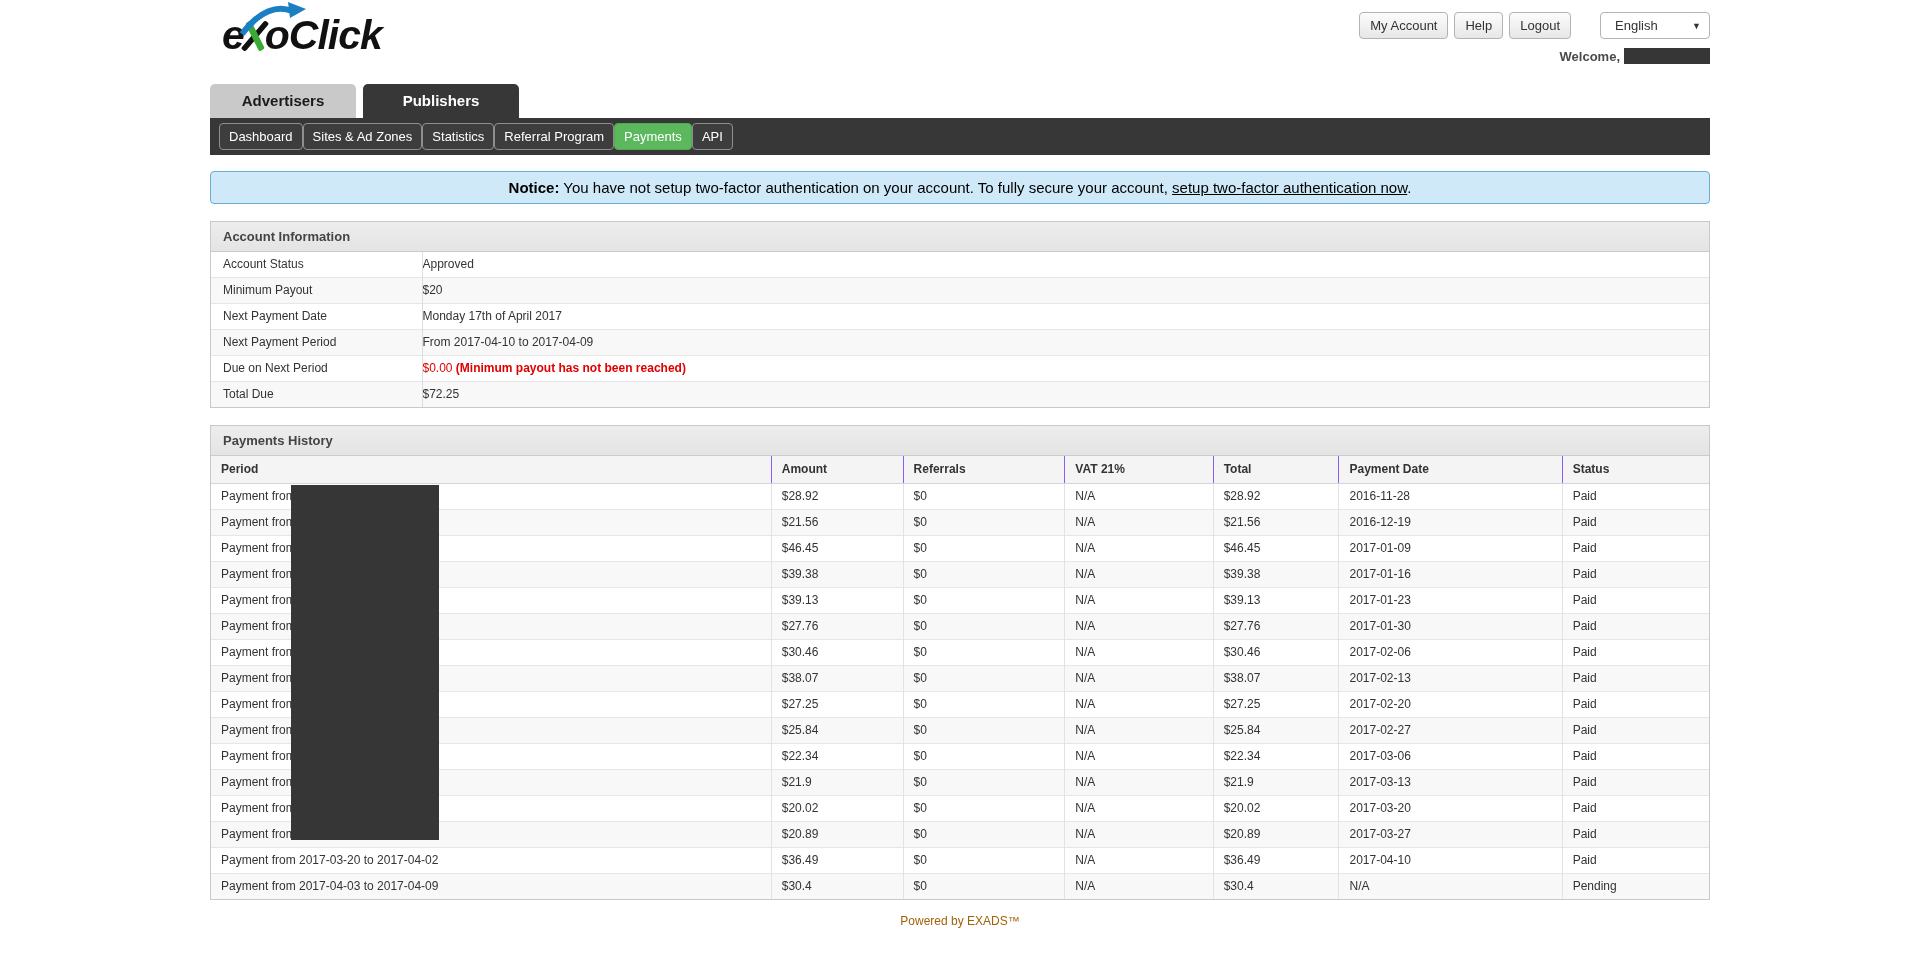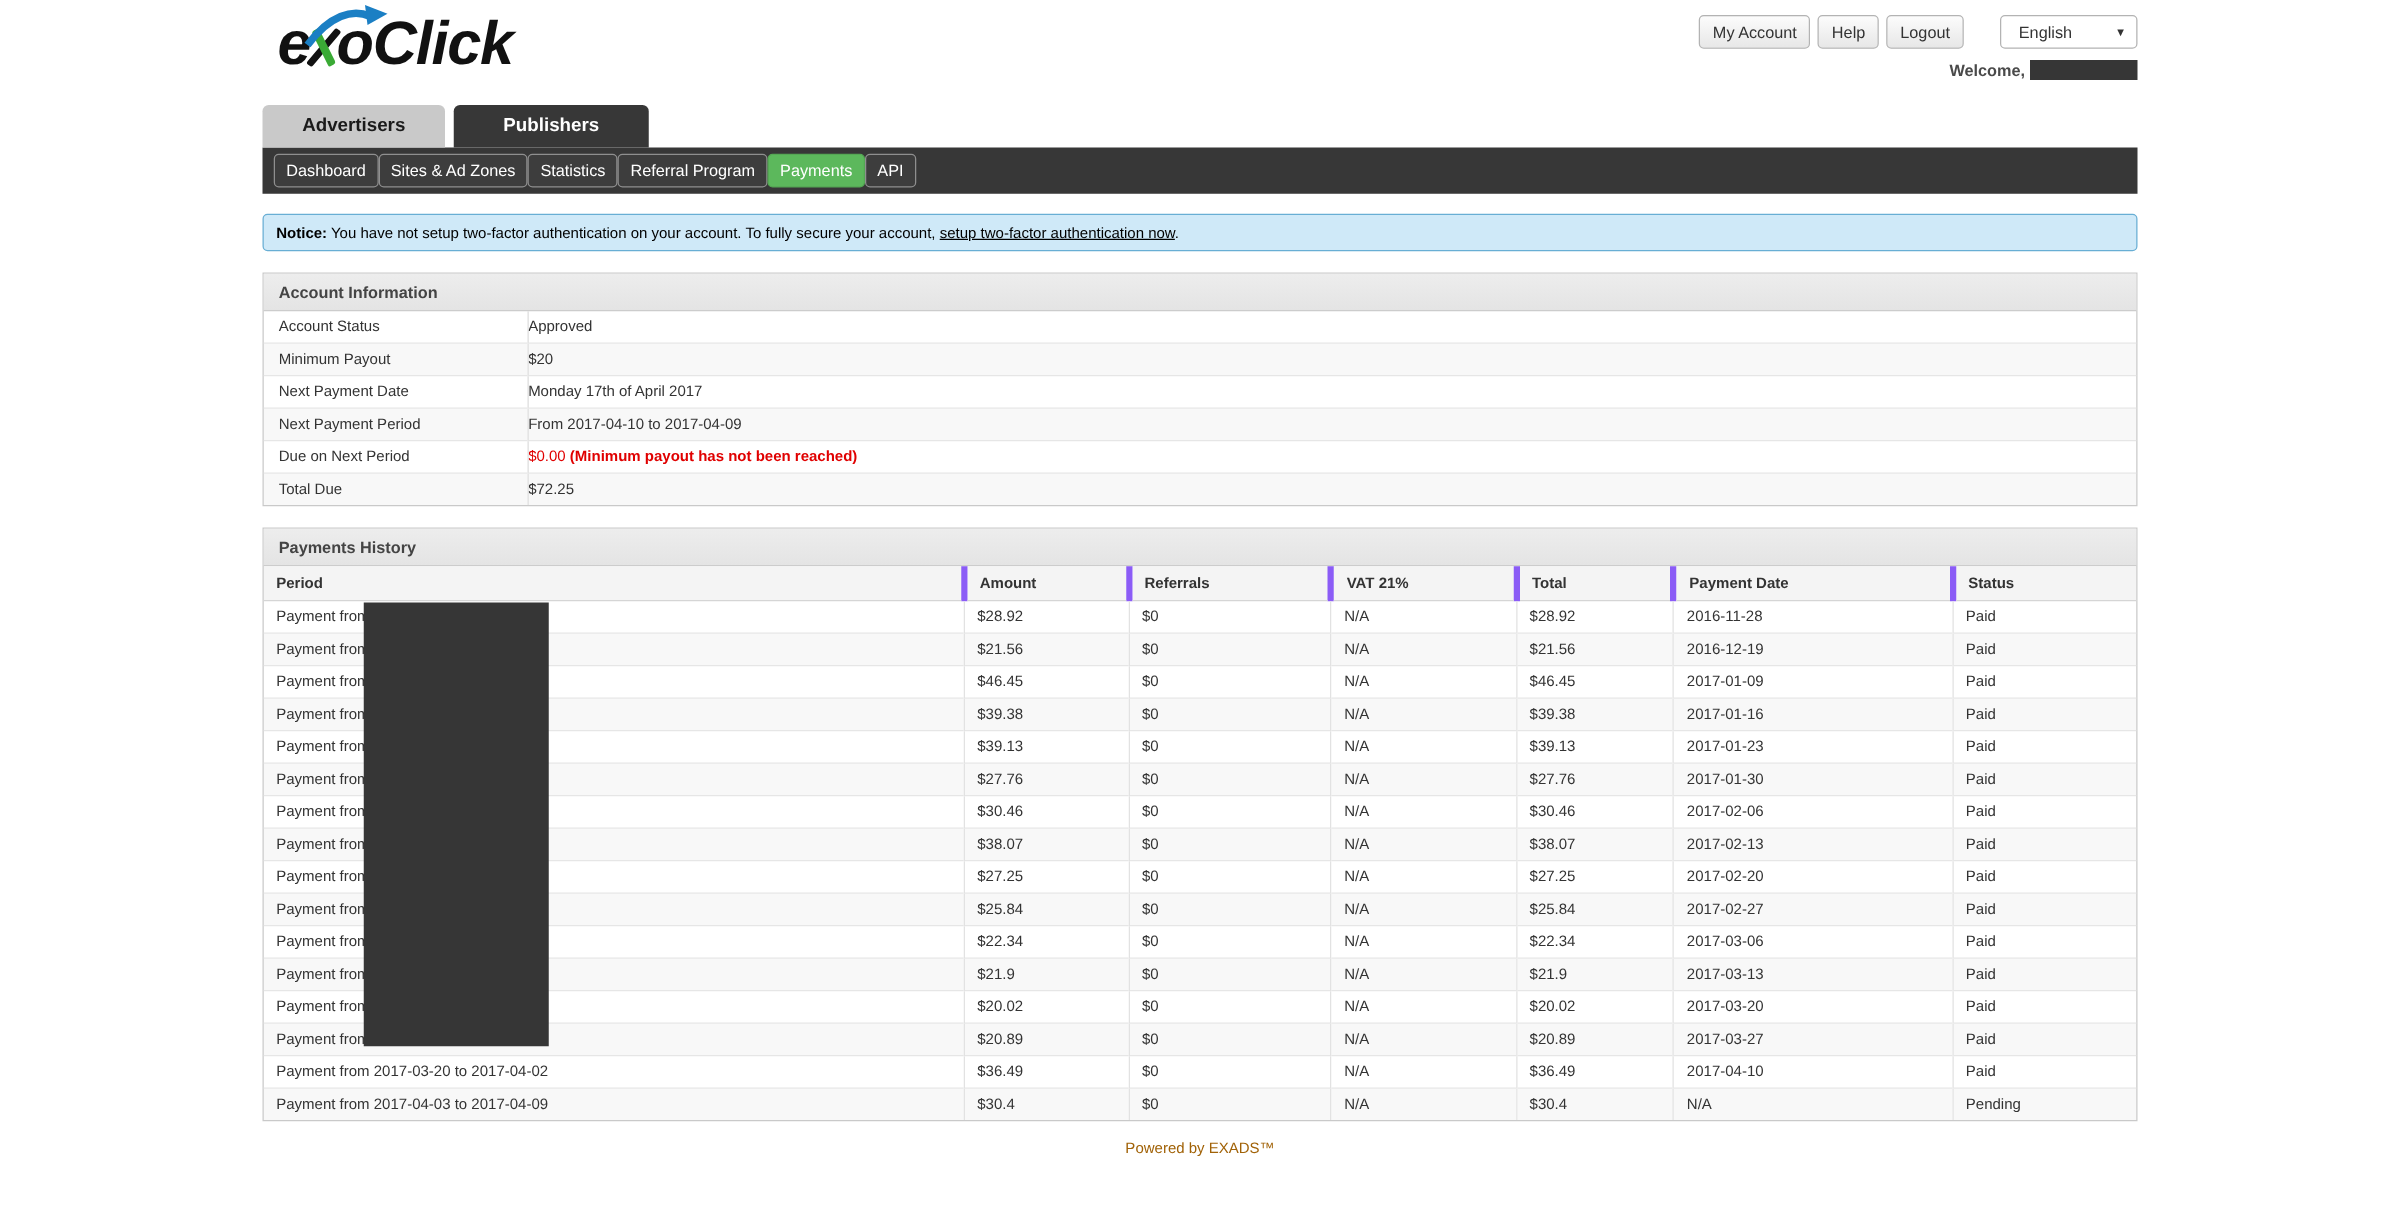--- a/index.html
+++ b/index.html
@@ -4,21 +4,21 @@
 <title>Payments</title>
 <style>
   * { margin:0; padding:0; box-sizing:border-box; }
   html,body { background:#fff; font-family:"Liberation Sans", sans-serif; color:#333; }
   body { width:1920px; min-height:967px; }
   .container { width:1500px; margin:0 auto; position:relative; padding-top:8px; }
 
   
   .hdr { position:relative; height:62px; }
   .logo { position:relative; margin-left:12px; width:180px; height:54px;
-          font-style:italic; font-weight:bold; font-size:49px; color:#111;
+          font-style:italic; font-weight:bold; font-size:41px; color:#111;
           letter-spacing:-1px; white-space:nowrap; line-height:54px; }
   .logo .x-slot { display:inline-block; position:relative; width:21px; height:40px; vertical-align:-6px; }
   .logo .xs { position:absolute; top:4px; left:8px; width:6px; height:34px; border-radius:2px; }
   .logo .xs1 { background:#111; transform:skewX(-10deg) rotate(34deg); }
   .logo .xs2 { transform:skewX(-10deg) rotate(-34deg); }
   .logo .arrow-svg { position:absolute; left:-4px; top:-13px; overflow:visible; }
 
   .hdr-right { position:absolute; top:4px; right:0; text-align:right; }
   .hdr-actions { display:flex; align-items:center; gap:6px; justify-content:flex-end; }
   .btn-light { background:linear-gradient(#fcfcfc,#e7e7e7); border:1px solid #b3b3b3;
@@ -37,21 +37,21 @@
          border-radius:5px 5px 0 0; cursor:pointer; }
   .tab.advertisers { width:146px; background:#c9c9c9; color:#1a1a1a; }
   .tab.publishers  { width:156px; background:#373737; color:#fff; }
   .navbar { background:#373737; height:37px; display:flex; align-items:center; gap:0; padding-left:9px; }
   .nav-btn { background:#3d3d3d; border:1px solid #8f8f8f; border-radius:4px; color:#fff;
              font-size:13px; padding:5px 9px; cursor:pointer; font-family:"Liberation Sans",sans-serif; }
   .nav-btn.active { background:#5cb85c; border-color:#54a754; }
 
   
   .notice { margin-top:16px; background:#cfe9f8; border:1px solid #68aed4; border-radius:4px;
-            padding:7px 10px; font-size:12px; color:#000; }
+            padding:7px 10px; font-size:15px; color:#000;text-align:center; }
   .notice b { font-weight:bold; }
   .notice a { color:#000; text-decoration:underline; cursor:pointer; }
 
   
   .section { margin-top:17px; border:1px solid #c9c9c9; }
   .section-title { background:linear-gradient(#ededed,#e4e4e4); border-bottom:1px solid #ccc;
                    padding:7px 12px; font-size:13px; font-weight:bold; color:#444; }
   table { width:100%; border-collapse:collapse; table-layout:fixed; font-size:12px; color:#333; }
   td, th { padding:6px 10px; text-align:left; line-height:13px; overflow:hidden; white-space:nowrap; }
   tbody tr { border-top:1px solid #e6e6e6; }
@@ -59,21 +59,21 @@
   tbody tr:nth-child(even) { background:#f8f8f8; }
 
   
   .acc-table td.acc-label { width:211px; border-right:1px solid #ddd; padding-left:12px; }
   .acc-table td.acc-value { padding-left:0; }
   .red { color:#e00000; }
   .note-bold { font-weight:bold; }
 
   
   .pay-wrap { position:relative; }
-  .pay-table th { background:#f4f4f4; font-weight:bold; border-right:5px solid #8b5cf6; border-bottom:1px solid #d5d5d5; padding:7px 10px; }
+  .pay-table th { background:#f4f4f4; font-weight:bold; border-right:1px solid #8b5cf6; border-bottom:1px solid #d5d5d5; padding:7px 10px; }
   .pay-table th:last-child { border-right:none; }
   .pay-table td { border-right:1px solid #e2e2e2; }
   .pay-table td:last-child { border-right:none; }
   .pay-table col.c0{width:37.4%} .pay-table col.c1{width:8.8%} .pay-table col.c2{width:10.8%}
   .pay-table col.c3{width:9.9%} .pay-table col.c4{width:8.4%} .pay-table col.c5{width:14.9%}
   .pay-table col.c6{width:9.8%}
   .redaction-box { position:absolute; left:80px; top:29px; width:148px; height:355px; background:#363636; }
 
   .footer { text-align:center; color:#a16207; font-size:12px; margin:14px 0 18px; }
 </style>

